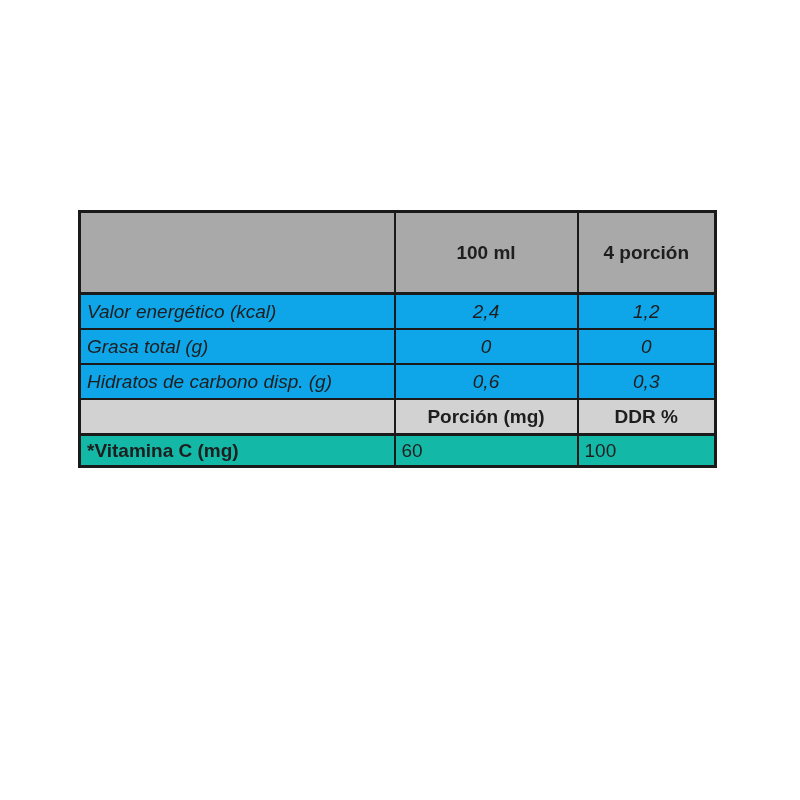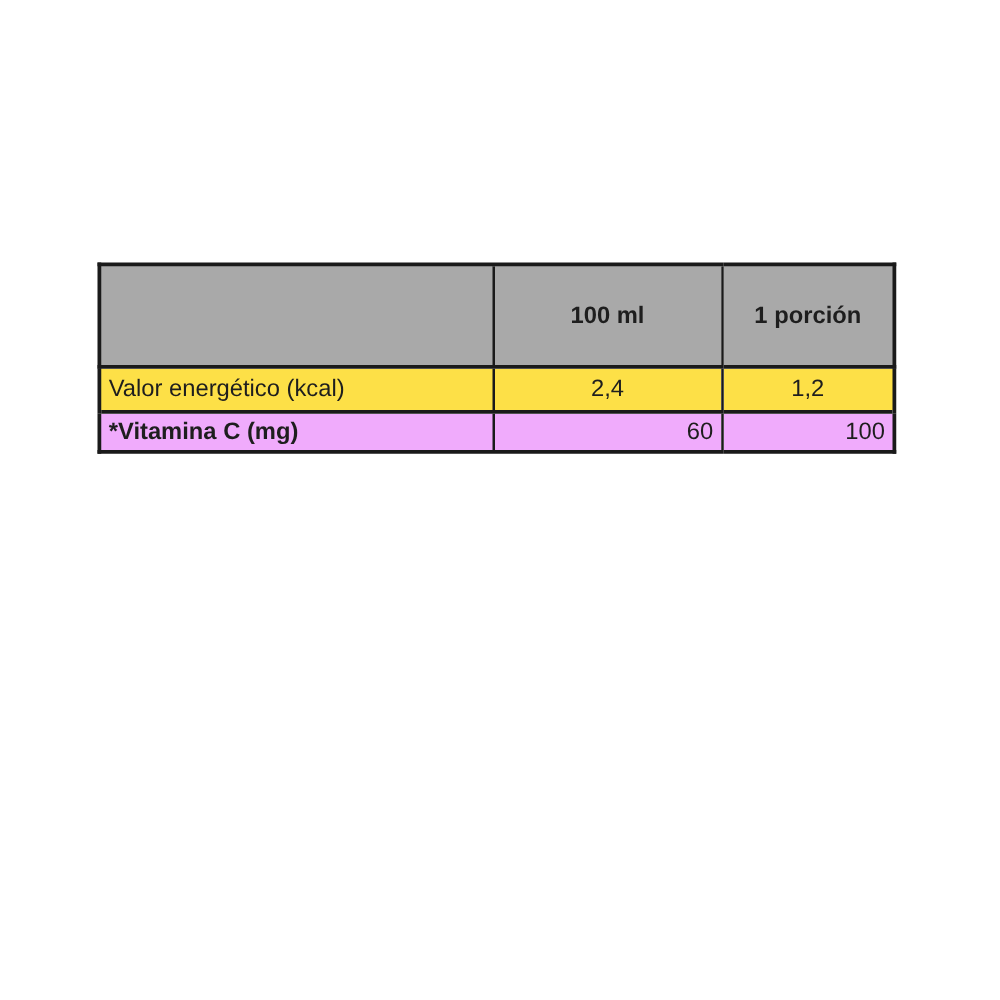--- a/index.html
+++ b/index.html
@@ -43,69 +43,85 @@
 
   .row-header > * {
     height: 79px;
     background: #a9a9a9;
     font-weight: bold;
     text-align: center;
     vertical-align: middle;
   }
   .row-data > * {
     height: 33px;
-    background: #fde047;
+    background: #0ea5e9;
     vertical-align: middle;
+    font-style: italic;
   }
   .row-data .cell-label { text-align: left; }
   .row-data .cell-val   { text-align: center; margin-left: 25px; }
 
   .row-subheader > * {
     height: 33px;
     background: #d2d2d2;
     font-weight: bold;
     text-align: center;
     vertical-align: middle;
   }
   .row-footer > * {
     height: 29px;
-    background: #f0abfc;
+    background: #14b8a6;
     vertical-align: middle;
   }
   .row-footer .cell-label { font-weight: bold; text-align: left; }
-  .row-footer .cell-val   { text-align: right; }
+  .row-footer .cell-val   { text-align: left; }
 </style>
 </head>
 <body>
 
 <div class="page">
   <table class="nutri-table">
     <colgroup>
       <col class="c-label">
       <col class="c-v1">
       <col class="c-v2">
     </colgroup>
     <tbody>
       <tr class="row-header">
         <td class="cell-label"></td>
         <td class="cell-val">100 ml</td>
-        <td class="cell-val">1 porción</td>
+        <td class="cell-val">4 porción</td>
       </tr>
 
       <tr class="row-data">
         <td class="cell-label">Valor energético (kcal)</td>
         <td class="cell-val">2,4</td>
         <td class="cell-val">1,2</td>
       </tr>
 
 
+      <tr class="row-data">
+        <td class="cell-label">Grasa total (g)</td>
+        <td class="cell-val">0</td>
+        <td class="cell-val">0</td>
+      </tr>
+
+      <tr class="row-data">
+        <td class="cell-label">Hidratos de carbono disp. (g)</td>
+        <td class="cell-val">0,6</td>
+        <td class="cell-val">0,3</td>
+      </tr>
 
 
 
-
+      <tr class="row-subheader">
+        <td class="cell-label"></td>
+        <td class="cell-val">Porción (mg)</td>
+        <td class="cell-val">DDR %</td>
+      </tr>
 
       <tr class="row-footer">
         <td class="cell-label">*Vitamina C (mg)</td>
         <td class="cell-val">60</td>
         <td class="cell-val">100</td>
       </tr>
     </tbody>
   </table>
 </div>
 

